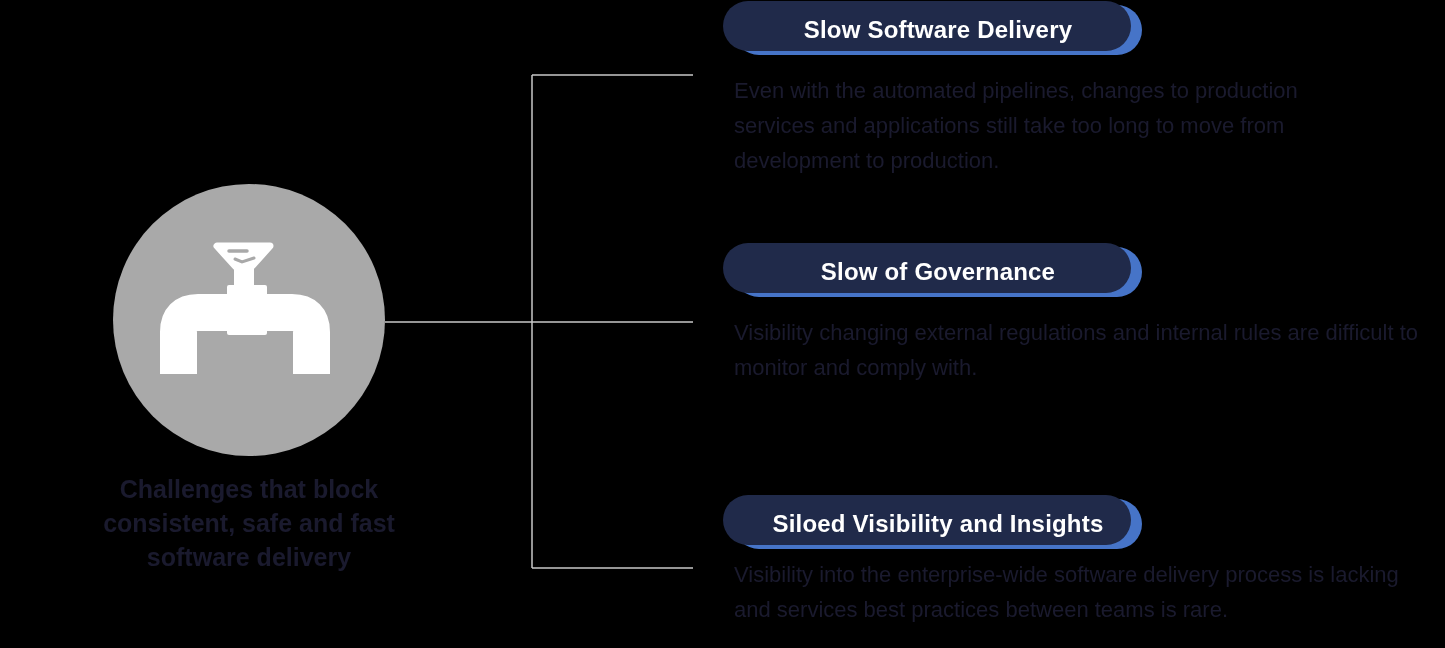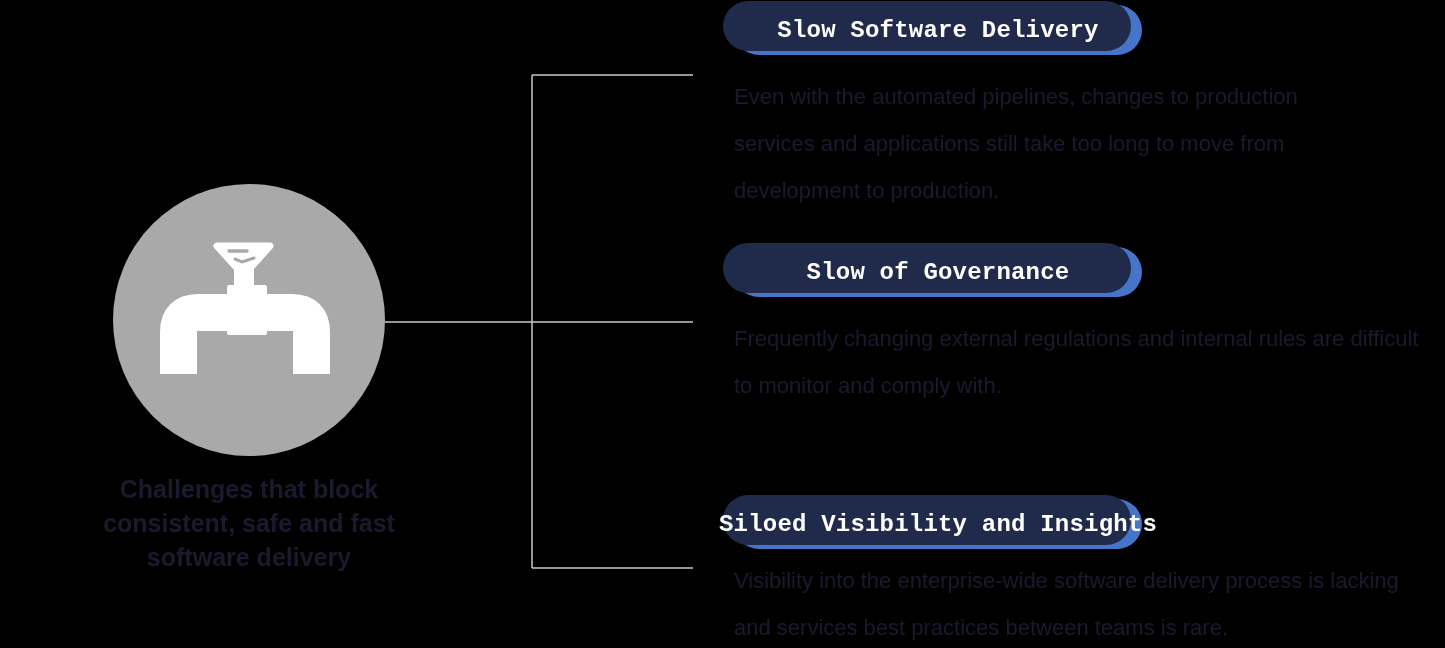--- a/index.html
+++ b/index.html
@@ -38,36 +38,35 @@
   }
 
   .item{position:absolute;left:734px;}
   .pill{
     position:relative;
     width:408px;height:50px;
     border-radius:25px;
     background:var(--blue);
     display:flex;align-items:center;justify-content:center;
     z-index:1;
-    font-family:Liberation Mono, monospace;
   }
   .pill::before{
     content:"";
     position:absolute;left:-11px;top:-4px;
     width:408px;height:50px;border-radius:25px;
     background:var(--shadow-navy);
     z-index:-1;
   }
   .pill-label{
     font-size:24px;font-weight:bold;color:var(--pill-text);
     letter-spacing:.2px;white-space:nowrap;
   }
   .desc{
     position:absolute;left:0;
-    font-size:22px;line-height:47px;
+    font-size:22px;line-height:35px;
     color:var(--navy);
   }
   .item-0 .pill{margin-top:5px;}
   .item-0 .desc{top:73px;width:645px;}
   .item-1 .pill{margin-top:247px;}
   .item-1 .desc{top:315px;width:700px;}
   .item-2 .pill{margin-top:499px;text-align:right;}
   .item-2 .desc{top:557px;width:680px;}
 </style>
 </head>
@@ -105,21 +104,21 @@
     <div class="pill">
       <span class="pill-label">Slow Software Delivery</span>
     </div>
     <div class="desc">Even with the automated pipelines, changes to production services and applications still take too long to move from development to production.</div>
   </div>
 
   <div class="item item-1">
     <div class="pill">
       <span class="pill-label">Slow of Governance</span>
     </div>
-    <div class="desc">Frequently changing external regulations and internal rules are difficult to monitor and comply with.</div>
+    <div class="desc">Visibility changing external regulations and internal rules are difficult to monitor and comply with.</div>
   </div>
 
   <div class="item item-2">
     <div class="pill">
       <span class="pill-label">Siloed Visibility and Insights</span>
     </div>
     <div class="desc">Visibility into the enterprise-wide software delivery process is lacking and services best practices between teams is rare.</div>
   </div>
 
 </div>

